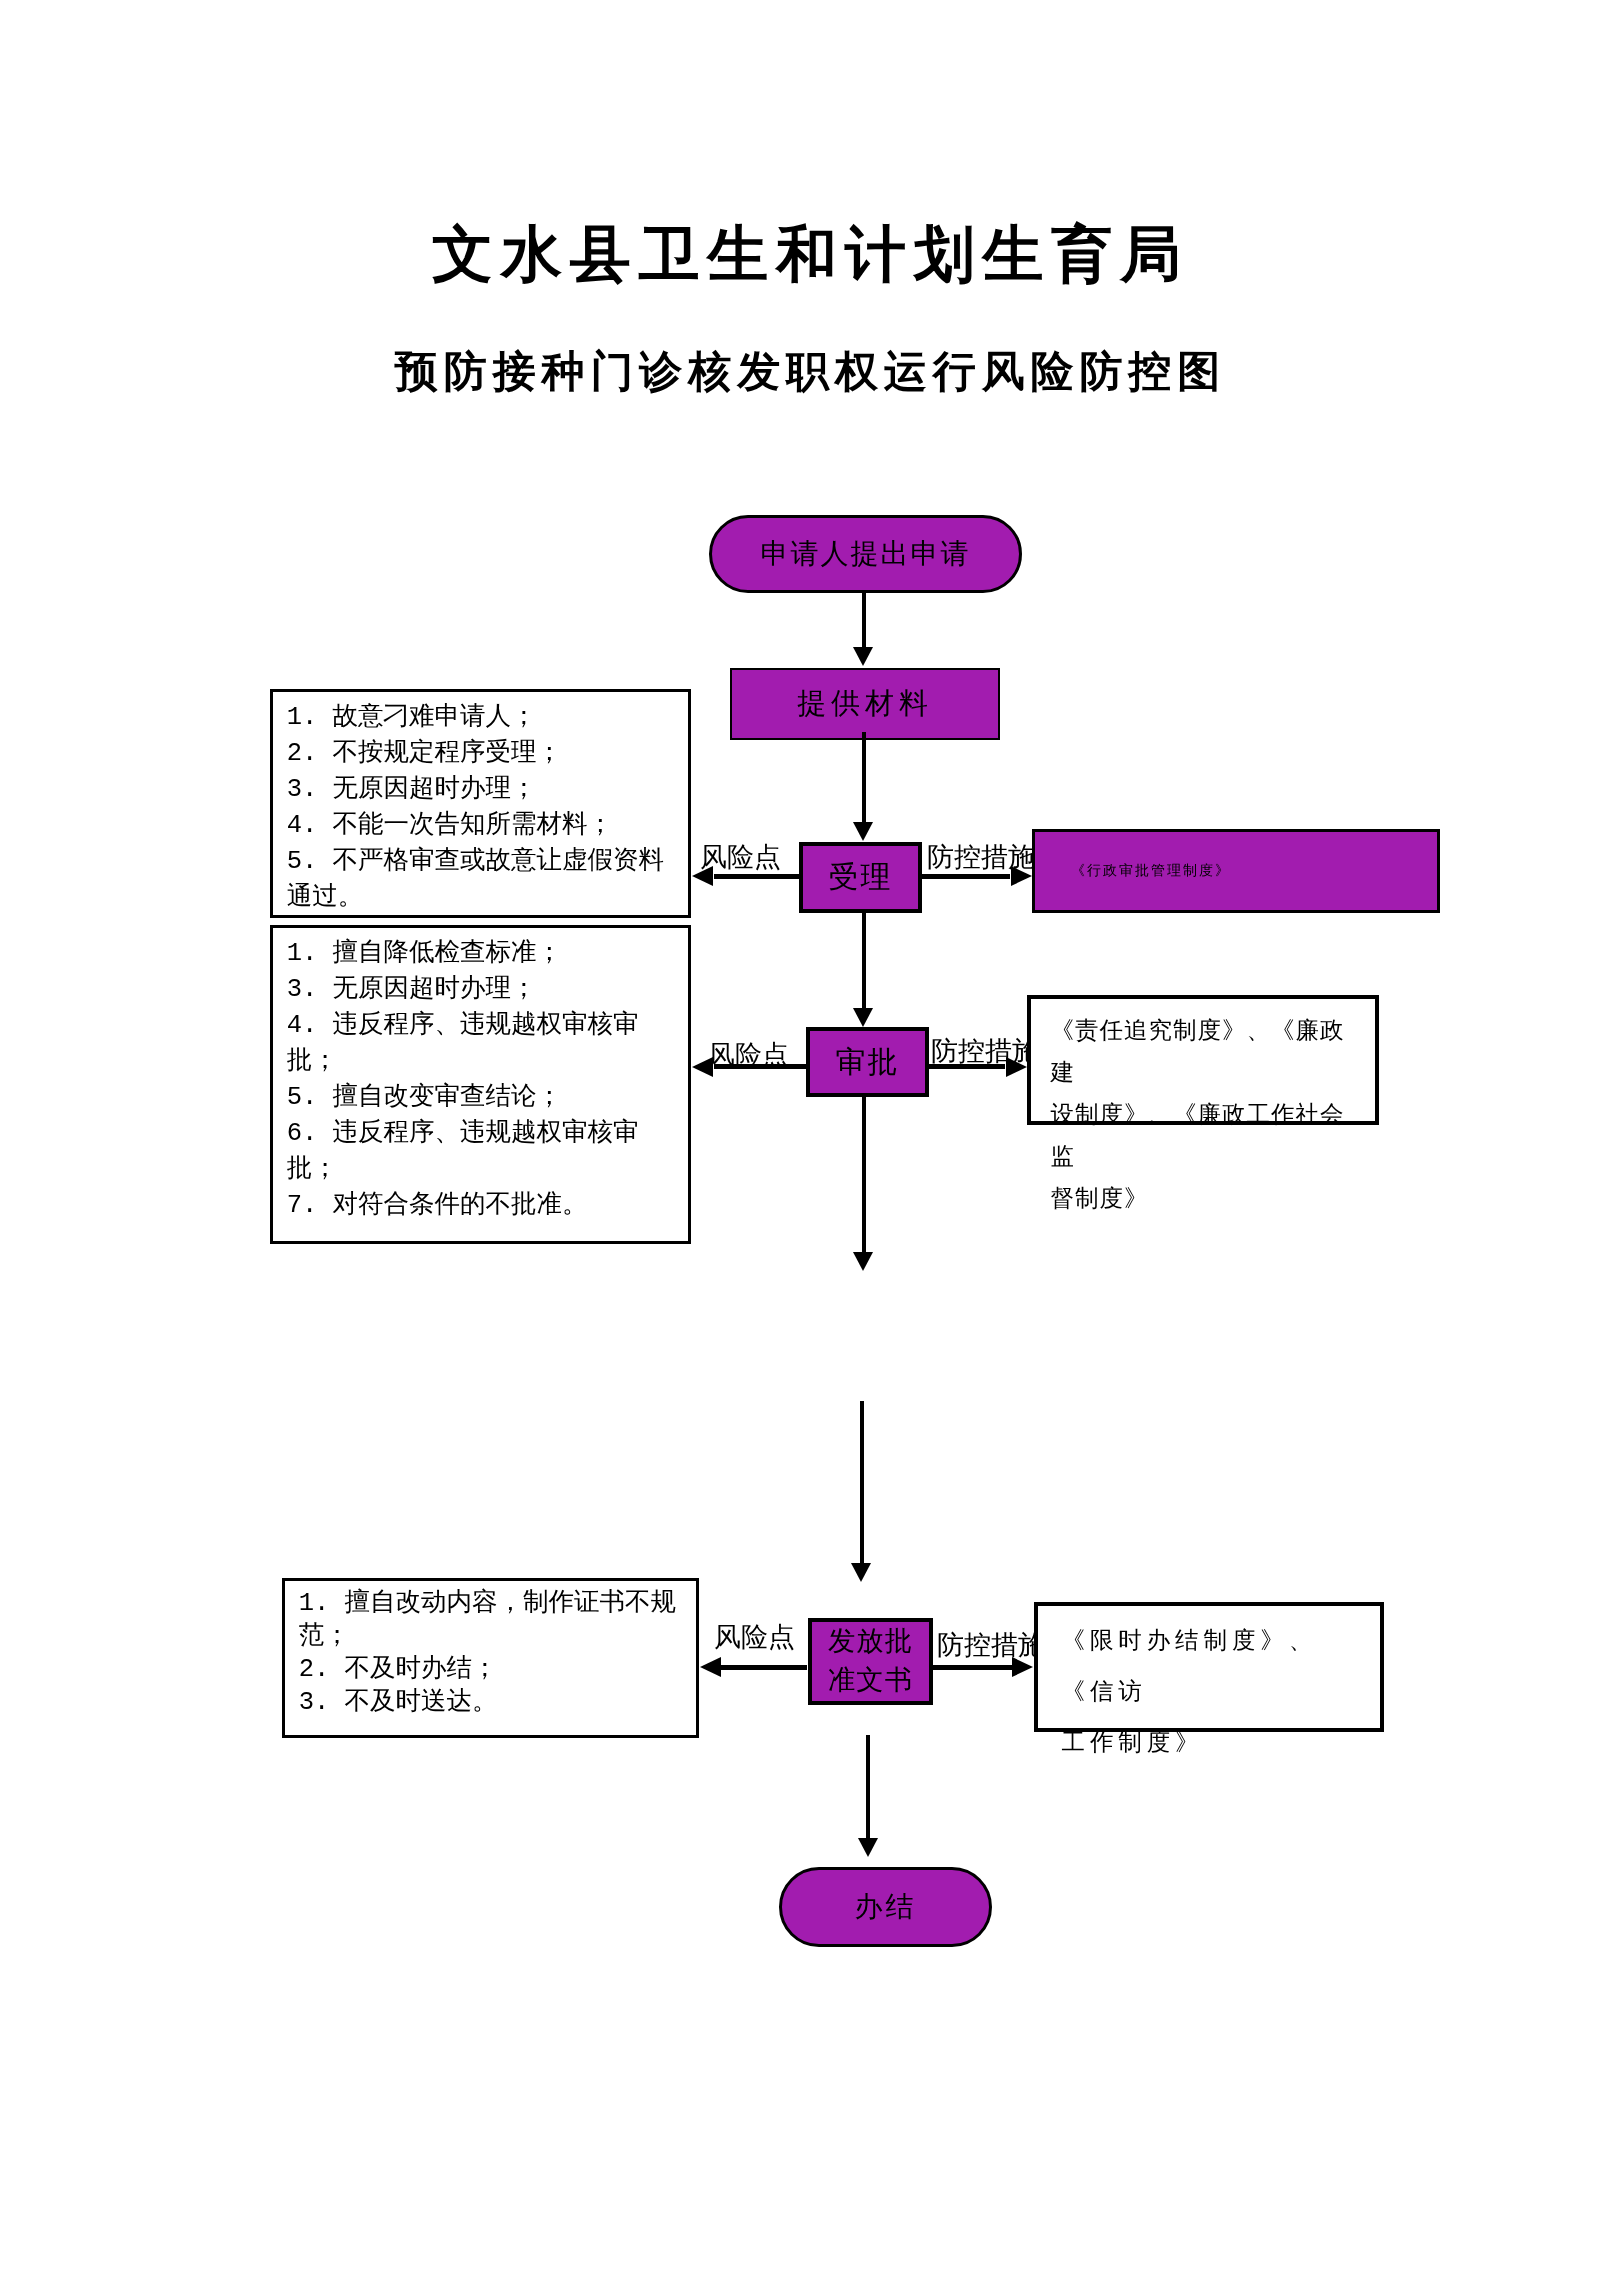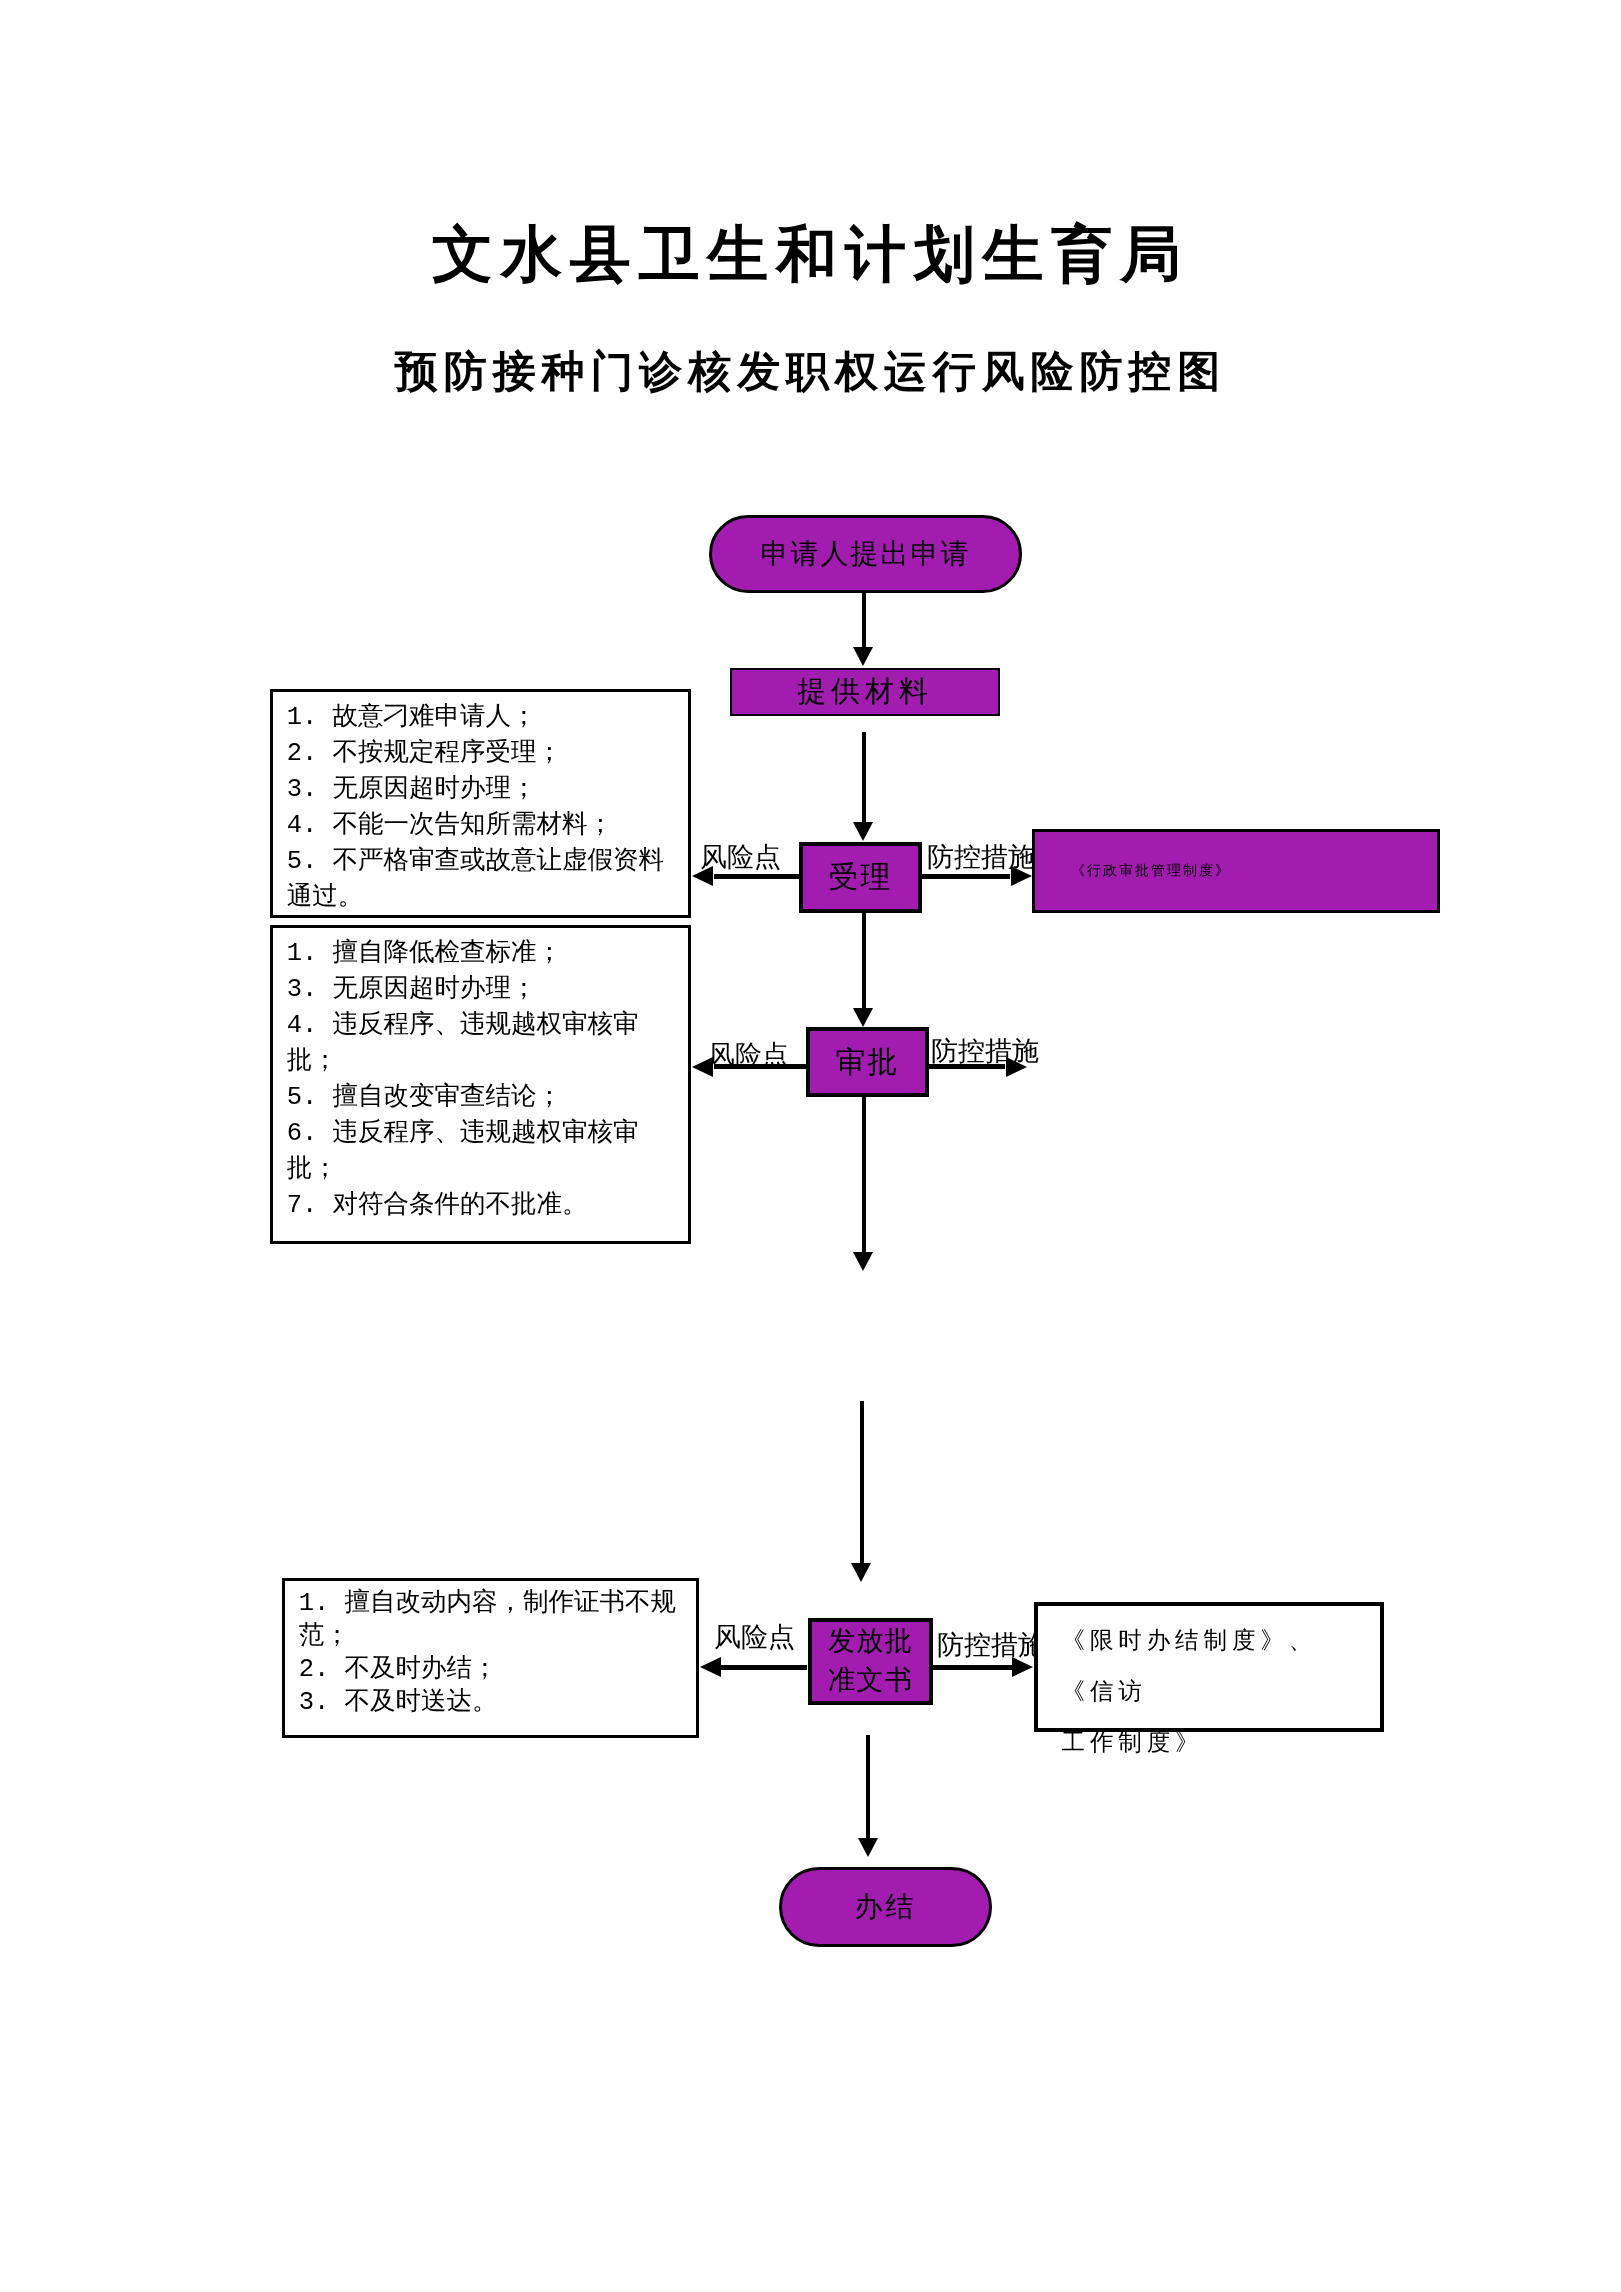--- a/index.html
+++ b/index.html
@@ -27,21 +27,21 @@
 <div class="canvas">
 
   <div class="abs title t1">文水县卫生和计划生育局</div>
   <div class="abs title t2">预防接种门诊核发职权运行风险防控图</div>
 
   <div class="abs node oval" style="left:709px;top:515px;width:313px;height:78px;">申请人提出申请</div>
 
   <div class="vline" style="left:862px;top:593px;height:56px;"></div>
   <div class="ah-down" style="left:853px;top:647px;"></div>
 
-  <div class="abs node" style="left:730px;top:668px;width:270px;height:48px;border:2.9px solid #000;font-size:29px;letter-spacing:4.9px;">提供材料</div>
+  <div class="abs node" style="left:730px;top:668px;width:270px;height:72px;border:2.9px solid #000;font-size:29px;letter-spacing:4.9px;">提供材料</div>
 
   <div class="vline" style="left:862px;top:732px;height:92px;"></div>
   <div class="ah-down" style="left:853px;top:822px;"></div>
 
   <div class="abs listbox" style="left:270px;top:689px;width:421px;height:229px;padding:7.8px 9.8px 0 13.7px;">
     <div class="item">1. 故意刁难申请人；</div>
     <div class="item">2. 不按规定程序受理；</div>
     <div class="item">3. 无原因超时办理；</div>
     <div class="item">4. 不能一次告知所需材料；</div>
     <div class="item">5. 不严格审查或故意让虚假资料
@@ -75,20 +75,23 @@
   <div class="abs node" style="left:806px;top:1027px;width:123px;height:70px;border:4.9px solid #000;font-size:30px;letter-spacing:2px;">审批</div>
 
   <div class="abs lbl" style="left:708px;top:1037px;">风险点</div>
   <div class="hline" style="left:714px;top:1064px;width:92px;"></div>
   <div class="ah-left" style="left:692px;top:1057px;"></div>
 
   <div class="abs lbl" style="left:931px;top:1033px;">防控措施</div>
   <div class="hline" style="left:929px;top:1064px;width:76px;"></div>
   <div class="ah-right" style="left:1006px;top:1057px;"></div>
 
+  <div class="abs ctrlbox" style="left:1027px;top:995px;width:352px;height:130px;padding:11.8px 13.7px 0 19.6px;font-size:23.5px;line-height:42px;letter-spacing:1px;">《责任追究制度》、《廉政建
+设制度》、《廉政工作社会监
+督制度》</div>
 
   <div class="vline" style="left:862px;top:1097px;height:157px;"></div>
   <div class="ah-down" style="left:853px;top:1252px;"></div>
 
 
   <div class="vline" style="left:860px;top:1401px;height:165px;"></div>
   <div class="ah-down" style="left:851px;top:1563px;"></div>
 
   <div class="abs listbox" style="left:282px;top:1578px;width:417px;height:160px;padding:5.9px 9.8px 0 13.7px;line-height:33px;">
     <div class="item">1. 擅自改动内容，制作证书不规

